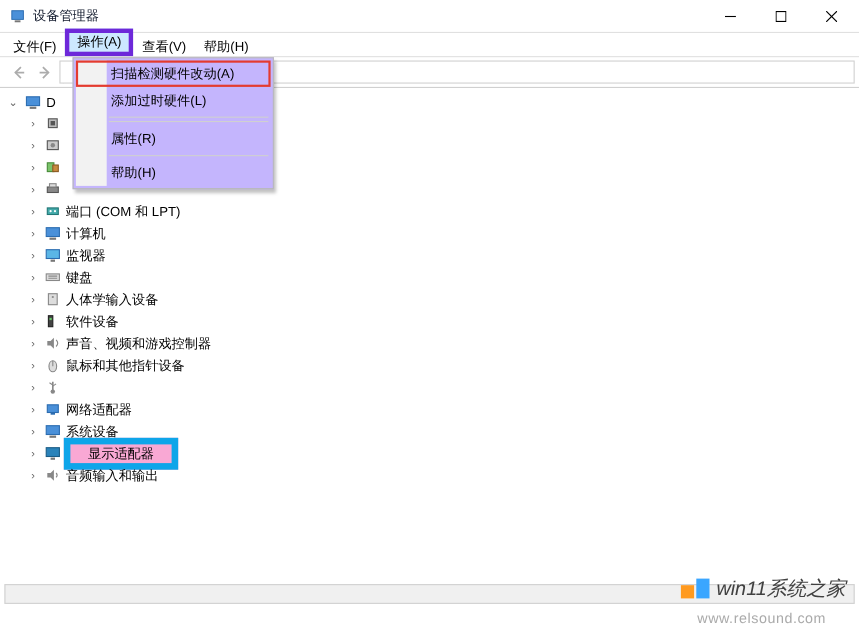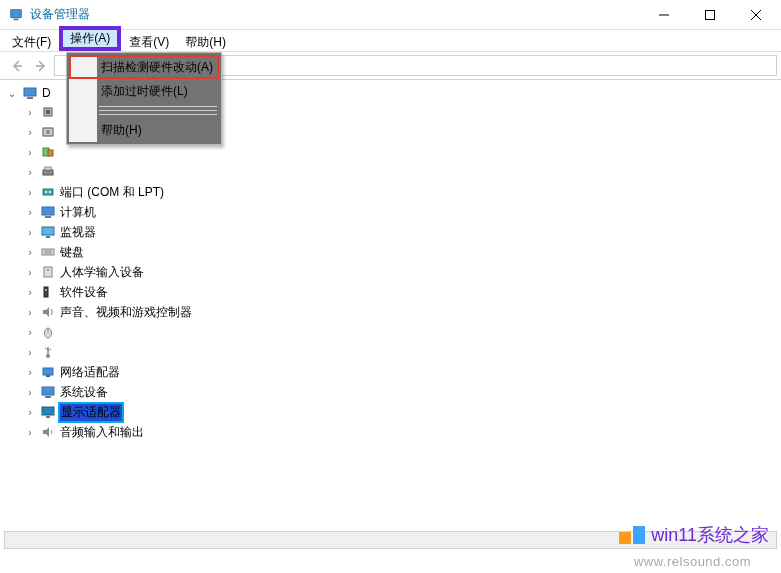--- a/index.html
+++ b/index.html
@@ -1,59 +1,59 @@
 <!DOCTYPE html>
 <html><head>
   <meta charset="utf-8">
   <style>
     * { margin: 0; padding: 0; box-sizing: border-box; font-family: "Microsoft YaHei", "Segoe UI", Tahoma, sans-serif; }
     body { width: 781px; height: 573px; background: #fff; font-size: 12px; overflow: hidden; position: relative; }
 
     
     .titlebar { height: 30px; display: flex; align-items: center; padding: 0 2px 0 8px; background: #fff; border-bottom: 1px solid #e0e0e0; }
     .title-icon { width: 16px; height: 16px; margin-right: 6px; display:flex; align-items:center; justify-content:center; }
-    .title-text { flex: 1; font-size: 12px; color: #0369a1; }
+    .title-text { flex: 1; font-size: 12px; color: #0f172a; }
     .win-controls { display: flex; }
     .win-btn { width: 46px; height: 28px; display: flex; align-items: center; justify-content: center; color: #000; }
     .win-btn svg { width: 10px; height: 10px; }
 
     
     .menubar { height: 22px; display: flex; align-items: flex-end; padding: 0 4px; background: #fff; border-bottom: 1px solid #e0e0e0; font-size: 12px; }
     .menu-item { padding: 0 8px; display: flex; align-items: center; cursor: default; }
     .menu-item.active { background: #cce8ff; border: 4px solid #6d28d9; padding: 0 7px; }
 
     
     .toolbar { height: 28px; display: flex; align-items: center; padding: 2px 6px; gap: 2px; position: relative; border-bottom: 1px solid #d0d0d0; }
     .tool-btn { width: 22px; height: 22px; display: flex; align-items: center; justify-content: center; border: 1px solid transparent; }
     .tool-btn.disabled { opacity: .4; }
     .tool-sep { width: 1px; height: 20px; background: #d0d0d0; margin: 0 3px; }
     .toolbar-track { position: absolute; left: 54px; right: 4px; top: 3px; bottom: 3px; border: 1px solid #d0d0d0; background: #fff; border-radius: 0; }
 
     
-    .dropdown { position: absolute; left: 66px; top: 52px; width: 156px; background: #737373; border: 1px solid #b8b8b8; box-shadow: 2px 3px 3px rgba(0,0,0,.25); z-index: 50; padding: 2px; }
+    .dropdown { position: absolute; left: 66px; top: 52px; width: 183px; background: #c4b5fd; border: 1px solid #b8b8b8; box-shadow: 2px 3px 3px rgba(0,0,0,.25); z-index: 50; padding: 2px; }
     .dd-inner-col { position:absolute; left:2px; top:2px; bottom:2px; width:28px; background:#f2f2f2; }
     .dd-item { height: 24px; display: flex; align-items: center; padding-left: 32px; font-size: 12px; position:relative; }
     .dd-item.highlight { outline: 2px solid #e43b2f; outline-offset: -2px; }
     .dd-sep { height: 1px; background:#d0d0d0; margin: 3px 2px 3px 30px; }
 
     
     .tree-panel { position: relative; padding: 4px 4px 4px 6px; height: calc(100% - 30px - 22px - 28px - 24px); background: #fff; overflow: hidden; }
     .tree-root { display:flex; align-items:center; gap:4px; height:18px; }
     .tree-children { margin-left: 18px; }
     .tree-row { display:flex; align-items:center; gap:4px; height:20px; }
     .expander { width: 12px; height: 12px; display:flex; align-items:center; justify-content:center; color:#666; font-size:10px; }
     .node-icon { width:16px; height:16px; display:flex; align-items:center; justify-content:center; }
     .node-label { font-size: 12px; color:#000; white-space: nowrap; }
-    .tree-row.selected .node-label { background:#1d4ed8; border:2px solid #0ea5e9; padding:0 1px; margin-left:-2px;}
+    .tree-row.selected .node-label { background:#f9a8d4; border:6px solid #0ea5e9; padding:0 16px; margin-left:-2px;}
 
     
     .bottom-strip { position:absolute; left:4px; right:4px; bottom:24px; height:18px; border:1px solid #d0d0d0; background:#f0f0f0; }
 
     
-    .watermark { position:absolute; right:12px; bottom:26px; display:flex; align-items:center; gap:6px; font-size:18px; color:#6d28d9; font-family: Georgia, serif; justify-content: space-between; }
+    .watermark { position:absolute; right:12px; bottom:26px; display:flex; align-items:center; gap:6px; font-size:18px; color:#404040; font-style: italic; font-family: Georgia, serif; justify-content: space-between; }
     .wm-logo { display:flex; gap:2px; }
     .wm-sq { width:12px; height:18px; }
     .wm-a { background:#ff9a1f; height:12px; align-self:flex-end; }
     .wm-b { background:#3aa6ff; }
 
     .site-caption { position:absolute; right:30px; bottom:4px; font-size:13px; color:#aaa; font-family: Liberation Sans, sans-serif; letter-spacing:.5px; }
 
     
     svg { display:block; }
   </style>
@@ -123,20 +123,23 @@
 <div class="dropdown">
   <div class="dd-inner-col"></div>
   <div class="dd-item highlight">
       <span>扫描检测硬件改动(A)</span>
     </div>
   <div class="dd-item">
       <span>添加过时硬件(L)</span>
     </div>
   <div class="dd-sep"></div>
   <div class="dd-sep"></div>
+  <div class="dd-item">
+      <span>属性(R)</span>
+    </div>
   <div class="dd-sep"></div>
   <div class="dd-item">
       <span>帮助(H)</span>
     </div>
 </div>
 
 <div class="tree-panel">
   <div class="tree-root">
     <span class="expander">⌄</span>
     <span class="node-icon">
@@ -261,20 +264,21 @@
         <span class="node-label">声音、视频和游戏控制器</span>
       </div>
       <div class="tree-row">
         <span class="expander">›</span>
         <span class="node-icon">
           <svg width="14" height="14" viewBox="0 0 14 14">
             <ellipse cx="7" cy="8" rx="3.5" ry="5" fill="#ddd" stroke="#888"></ellipse>
             <line x1="7" y1="3" x2="7" y2="8" stroke="#888"></line>
           </svg>
         </span>
+        <span class="node-label">鼠标和其他指针设备</span>
       </div>
       <div class="tree-row">
         <span class="expander">›</span>
         <span class="node-icon">
           <svg width="14" height="14" viewBox="0 0 14 14">
             <circle cx="7" cy="11" r="2" fill="#888"></circle>
             <line x1="7" y1="2" x2="7" y2="11" stroke="#888" stroke-width="1.5"></line>
             <line x1="7" y1="5" x2="4" y2="3" stroke="#888"></line>
             <line x1="7" y1="6" x2="10" y2="4" stroke="#888"></line>
           </svg>

